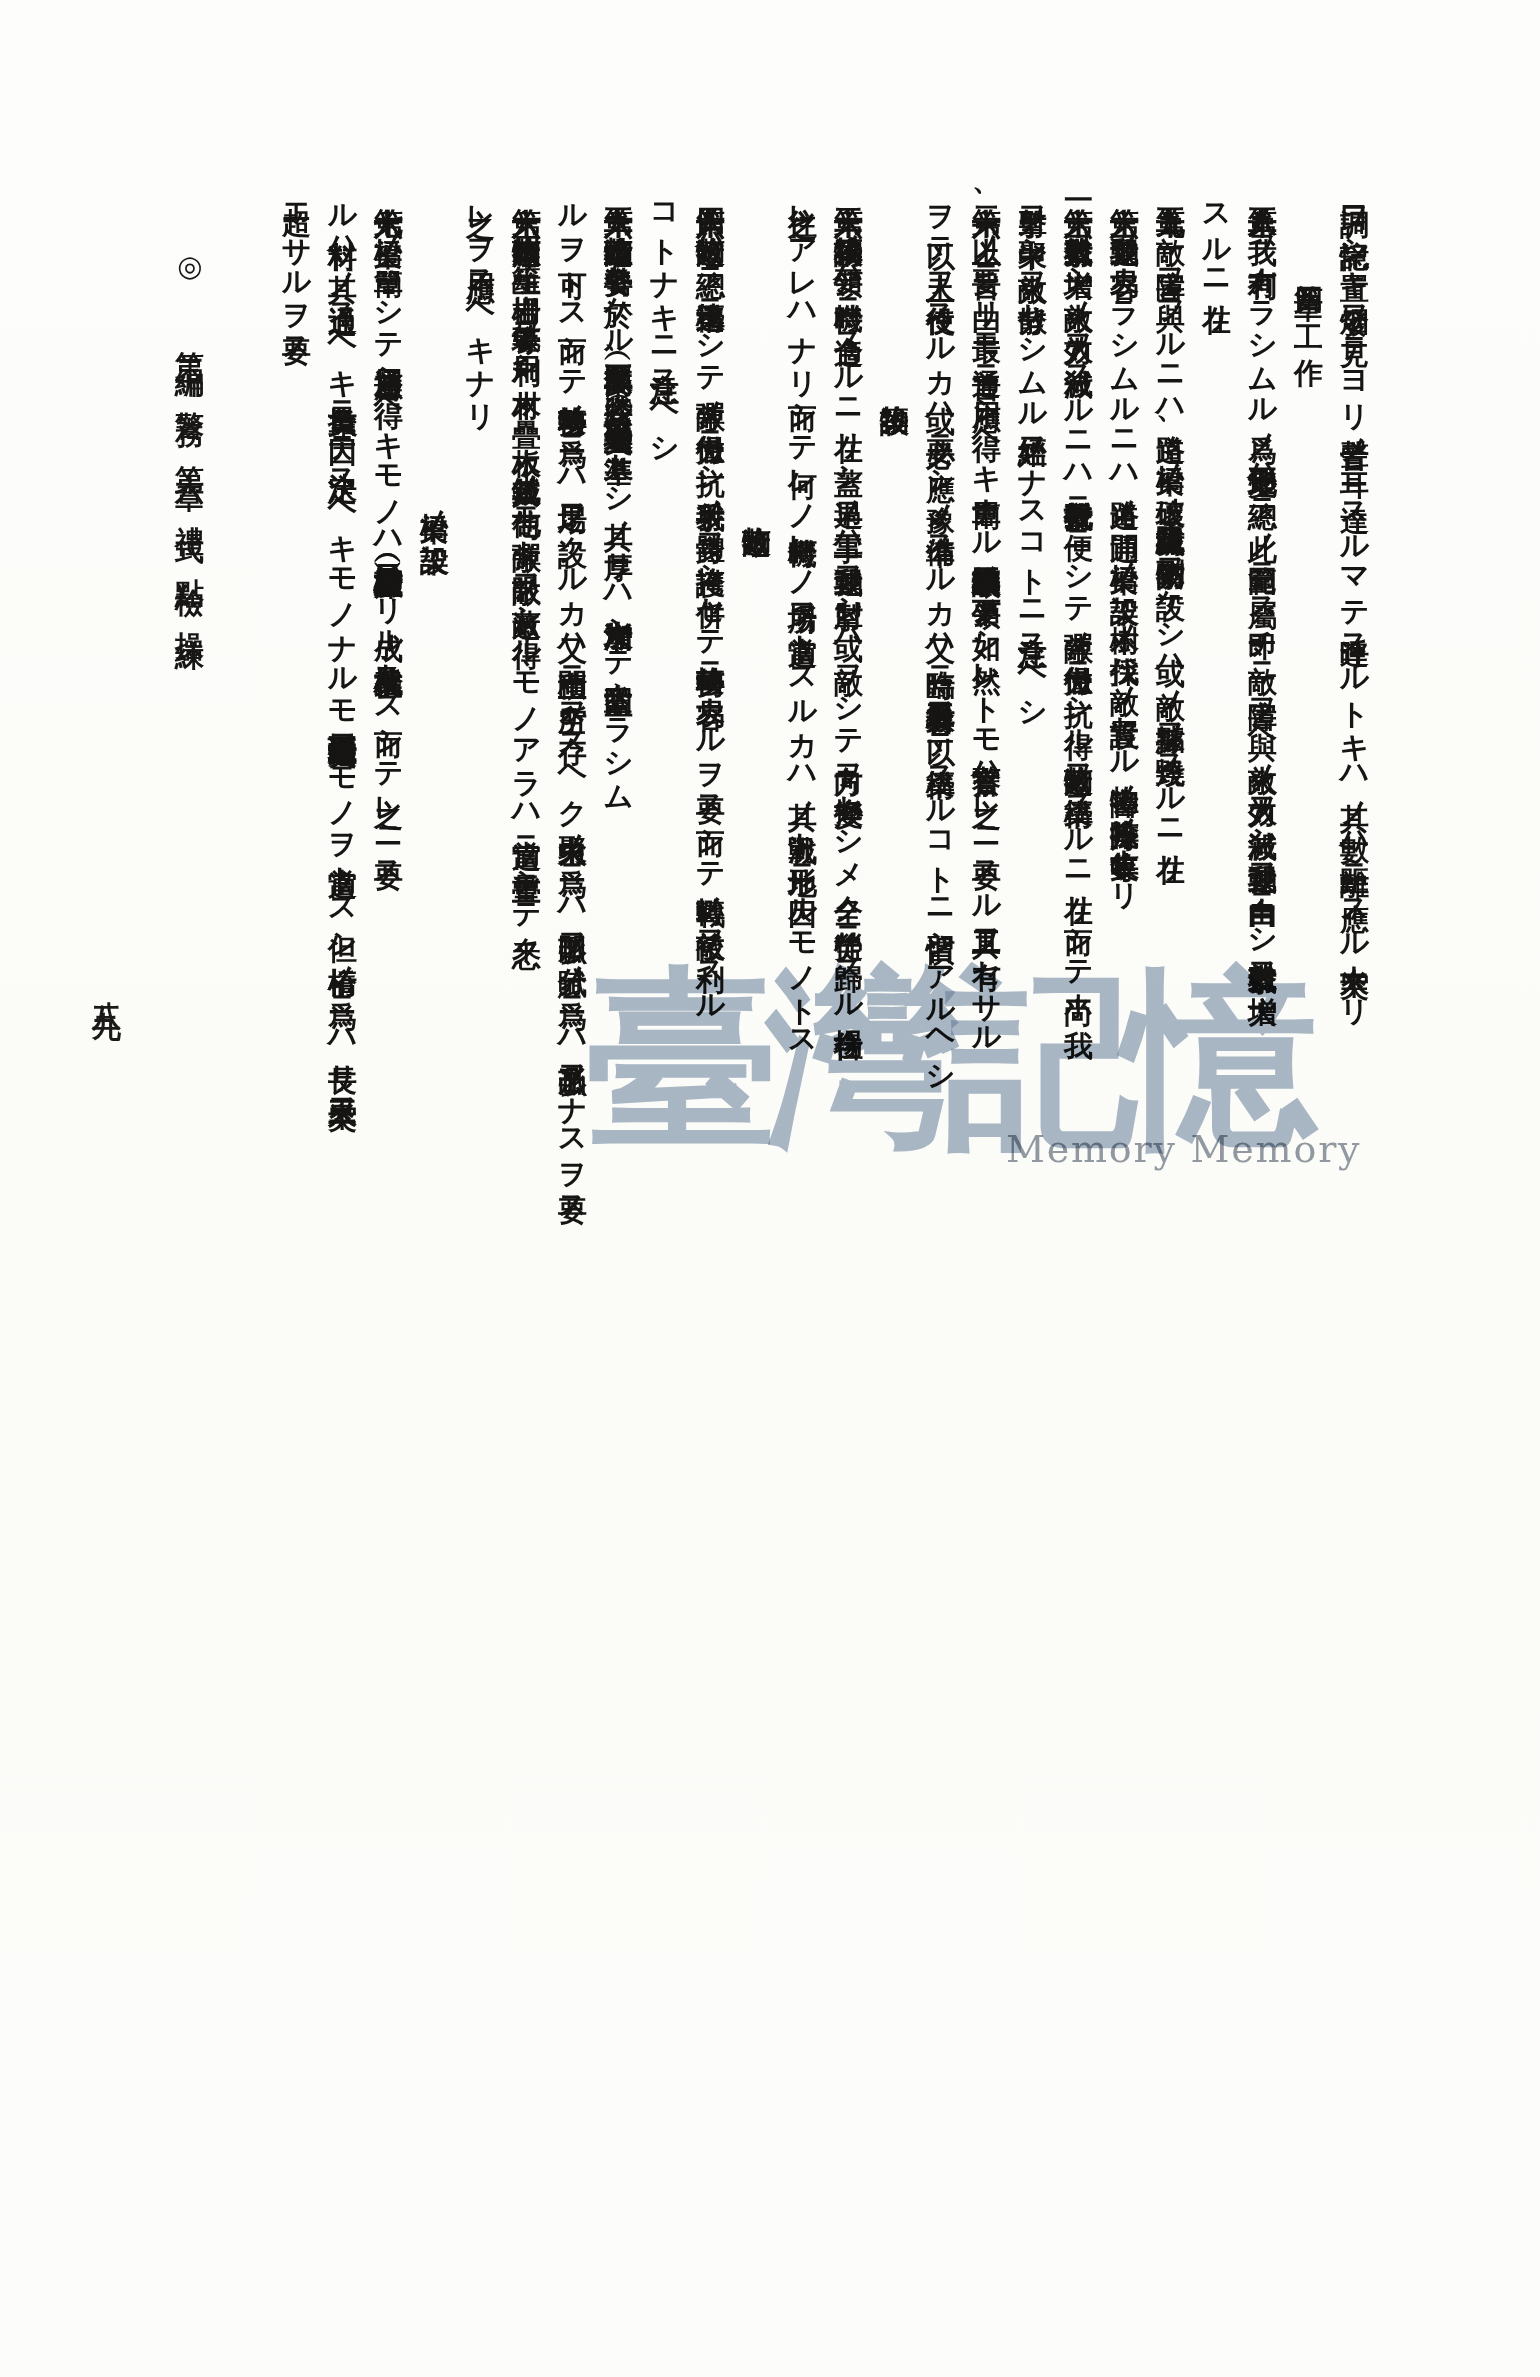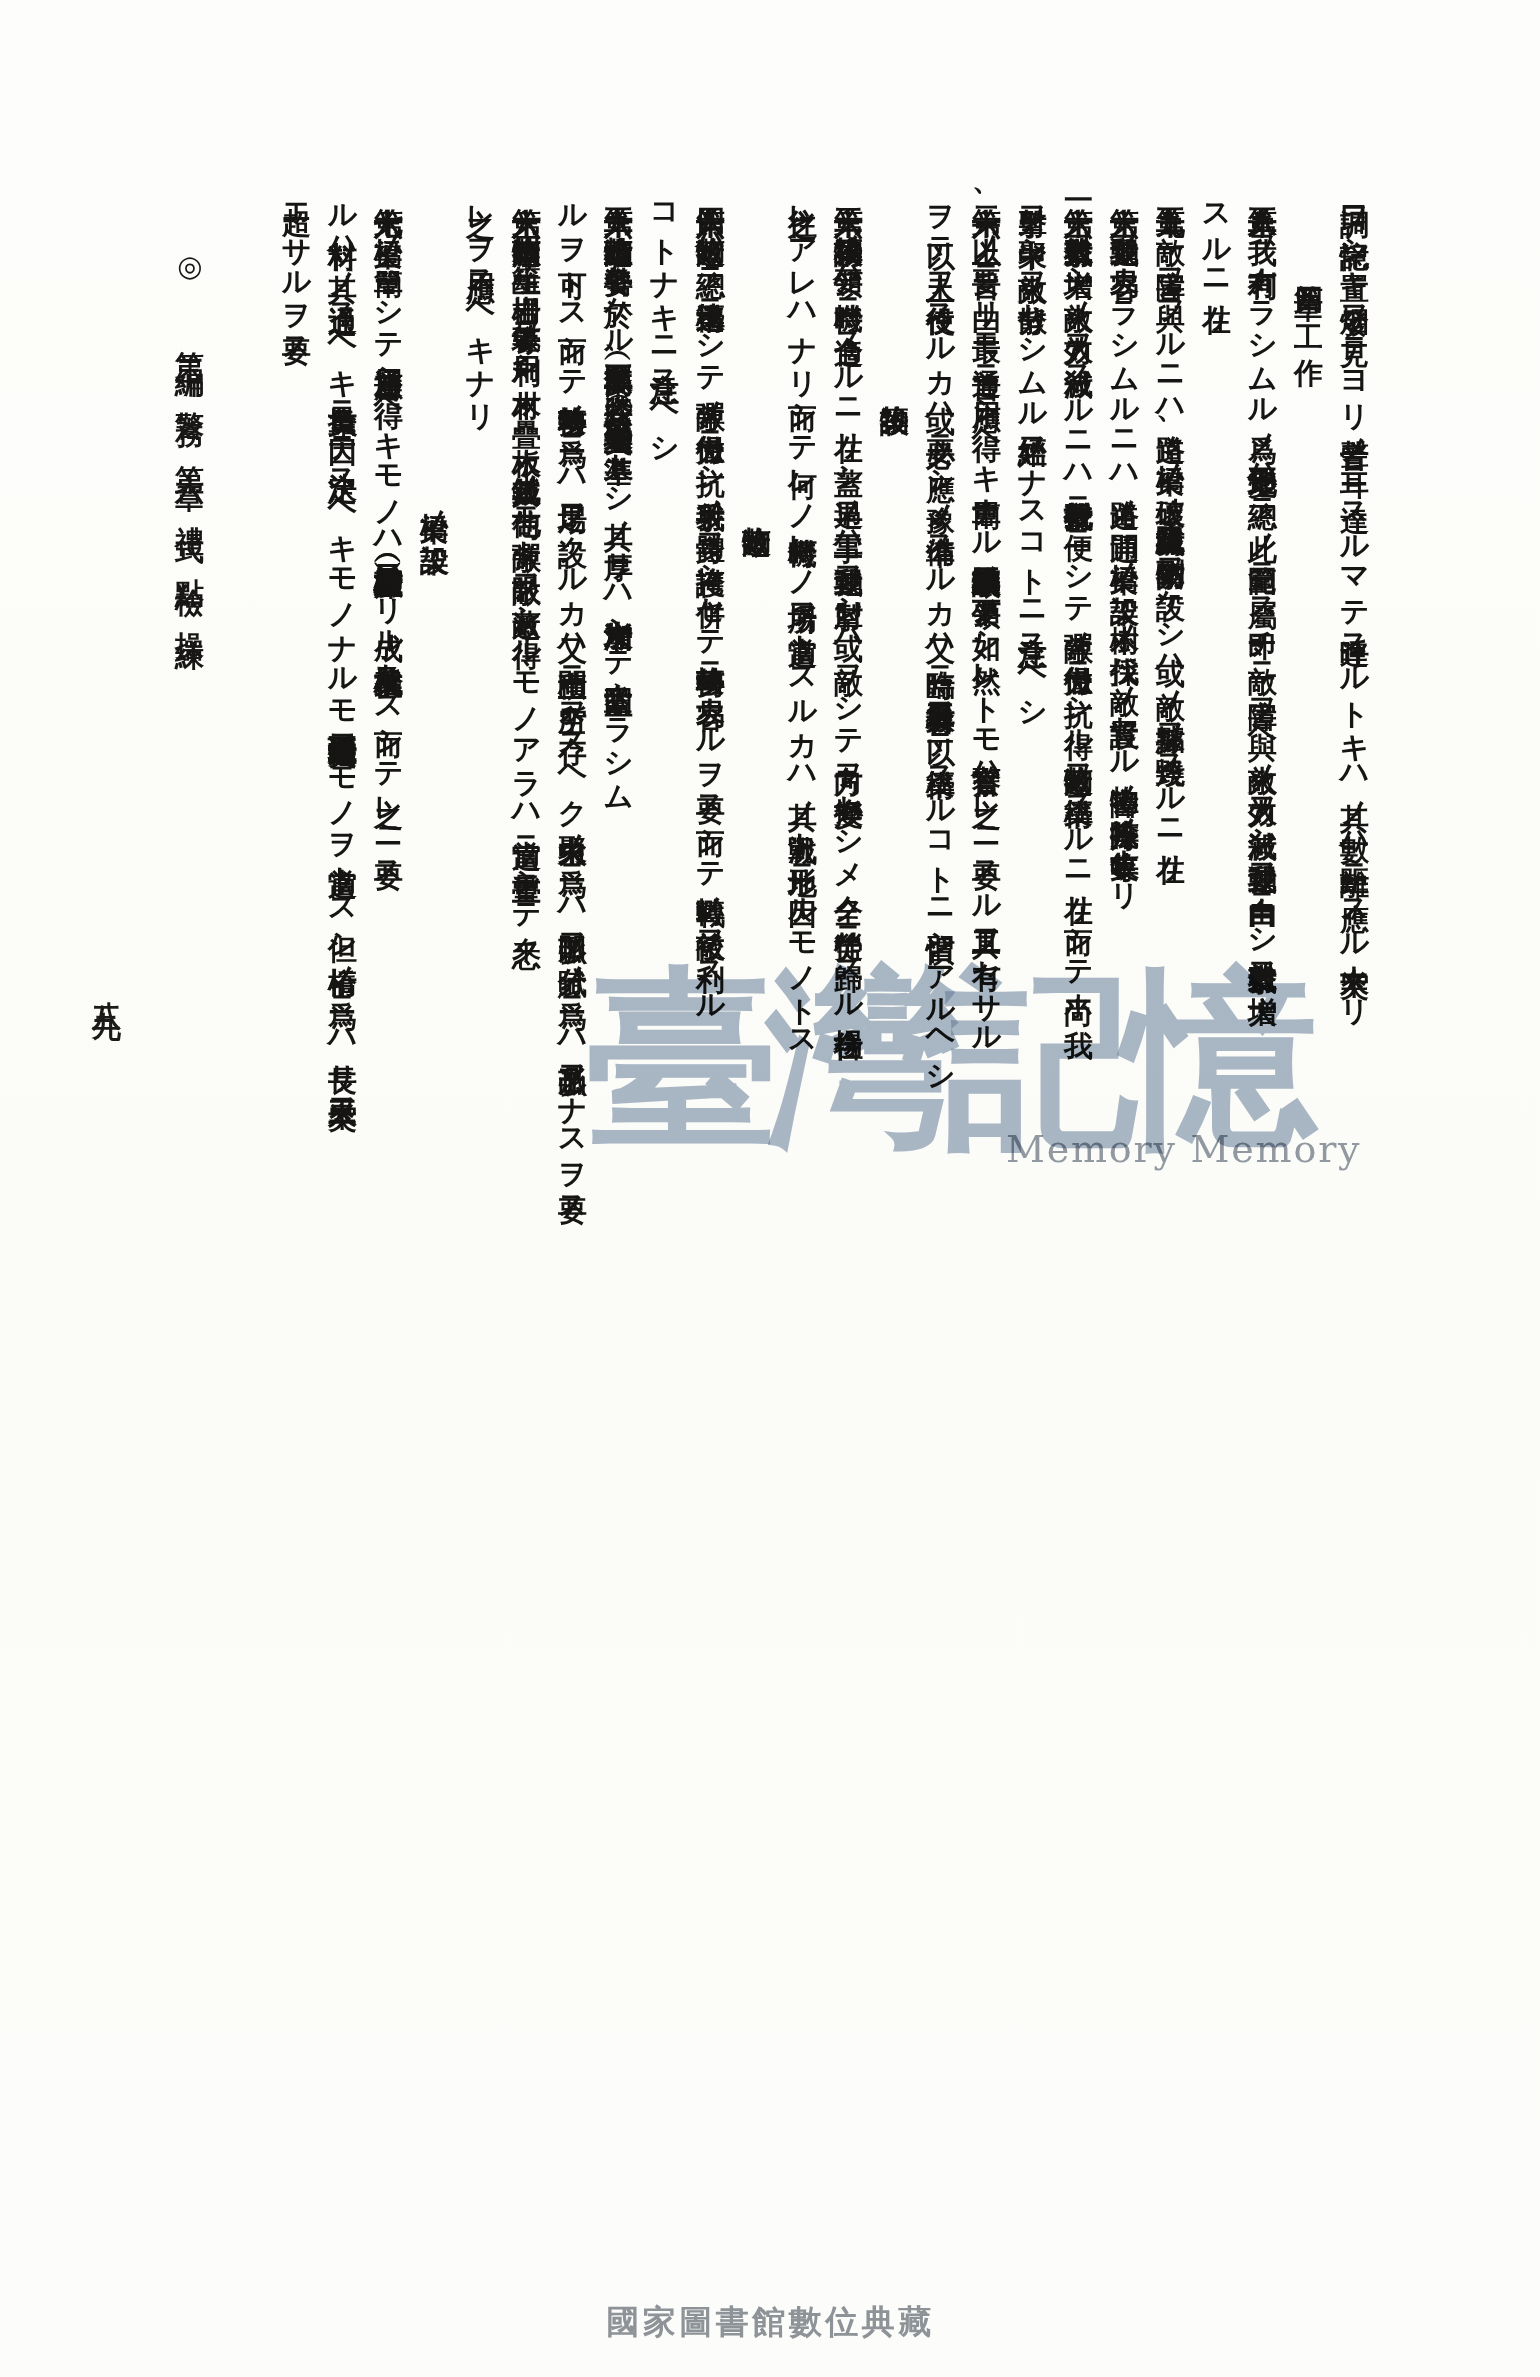--- a/index.html
+++ b/index.html
@@ -118,16 +118,15 @@
 
   <div class="margin-title">◎　第三編　警務　第六章　禮式　點檢　操練</div>
 
   <div class="page-number">八三九</div>
 
   <div>
     <div class="watermark-cjk">臺灣記憶</div>
     <div class="watermark-latin">Memory Memory</div>
   </div>
 
-  <div class="footer-caption">國家圖書館數位典藏</div>
 
 </div>
 
 
 </body></html>

